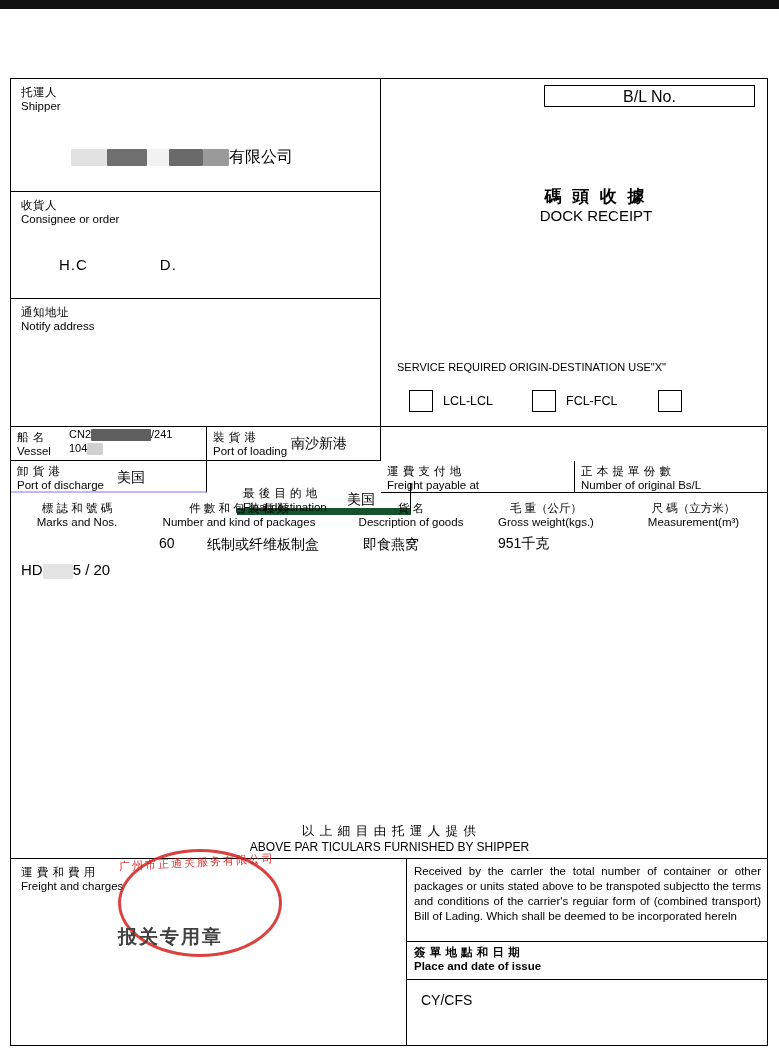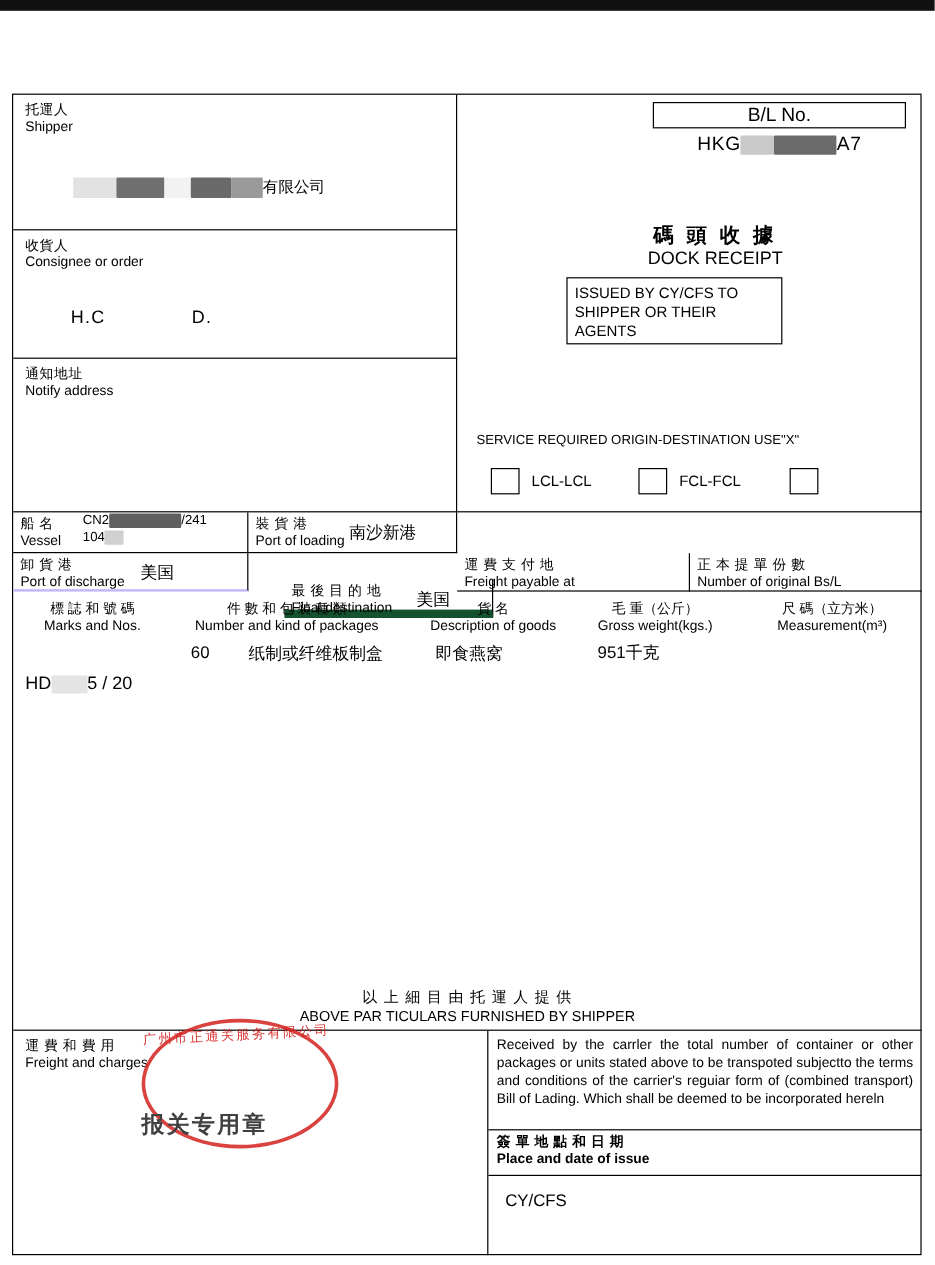--- a/index.html
+++ b/index.html
@@ -59,22 +59,22 @@
     left: 0; top: 113px; width: 370px; height: 107px;
     border-bottom: 1px solid #000; border-right: 1px solid #000;
   }
   #notify-block {
     left: 0; top: 220px; width: 370px; height: 128px;
     border-bottom: 1px solid #000; border-right: 1px solid #000;
   }
   .pad { padding: 6px 10px; }
   .shipper-name {
     margin-top: 34px;
-    margin-left: 40px;
-    font-size: 13px;
+    margin-left: 50px;
+    font-size: 16px;
   }
   .consignee-value {
     margin-top: 30px;
     margin-left: 38px;
     font-size: 15px;
     letter-spacing: 1px;
   }
   .consignee-value .sp { display:inline-block; width: 72px; }
 
   
@@ -289,27 +289,23 @@
     <div class="pad">
       <div class="lbl-cn">通知地址</div>
       <div class="lbl-en">Notify address</div>
       <div style="height:60px"></div>
     </div>
   </div>
 
   <div class="cell" id="bl-box">
     <span>B/L No.</span>
   </div>
-  <div class="cell" id="bl-value">
-    HKG<span class="redact" style="width:28px;height:16px;background:#c9c9c9;"></span><span class="redact" style="width:52px;height:16px;background:#6b6b6b;"></span>A7
-  </div>
 
   <div class="cell" id="dock-title-cn">碼 頭 收 據</div>
   <div class="cell" id="dock-title-en">DOCK RECEIPT</div>
-  <div class="cell" id="issued-box">ISSUED BY CY/CFS TO SHIPPER OR THEIR AGENTS</div>
 
   <div class="cell" id="service-block">
     <div id="service-title">SERVICE REQUIRED ORIGIN-DESTINATION USE"X"</div>
     <div class="chk" style="left:28px; top:39px;"></div>
     <div class="chk-label" style="left:62px; top:43px;">LCL-LCL</div>
     <div class="chk" style="left:151px; top:39px;"></div>
     <div class="chk-label" style="left:185px; top:43px;">FCL-FCL</div>
     <div class="chk" style="left:277px; top:39px;"></div>
     <div class="chk-label" style="left:311px; top:43px;"></div>
   </div>

